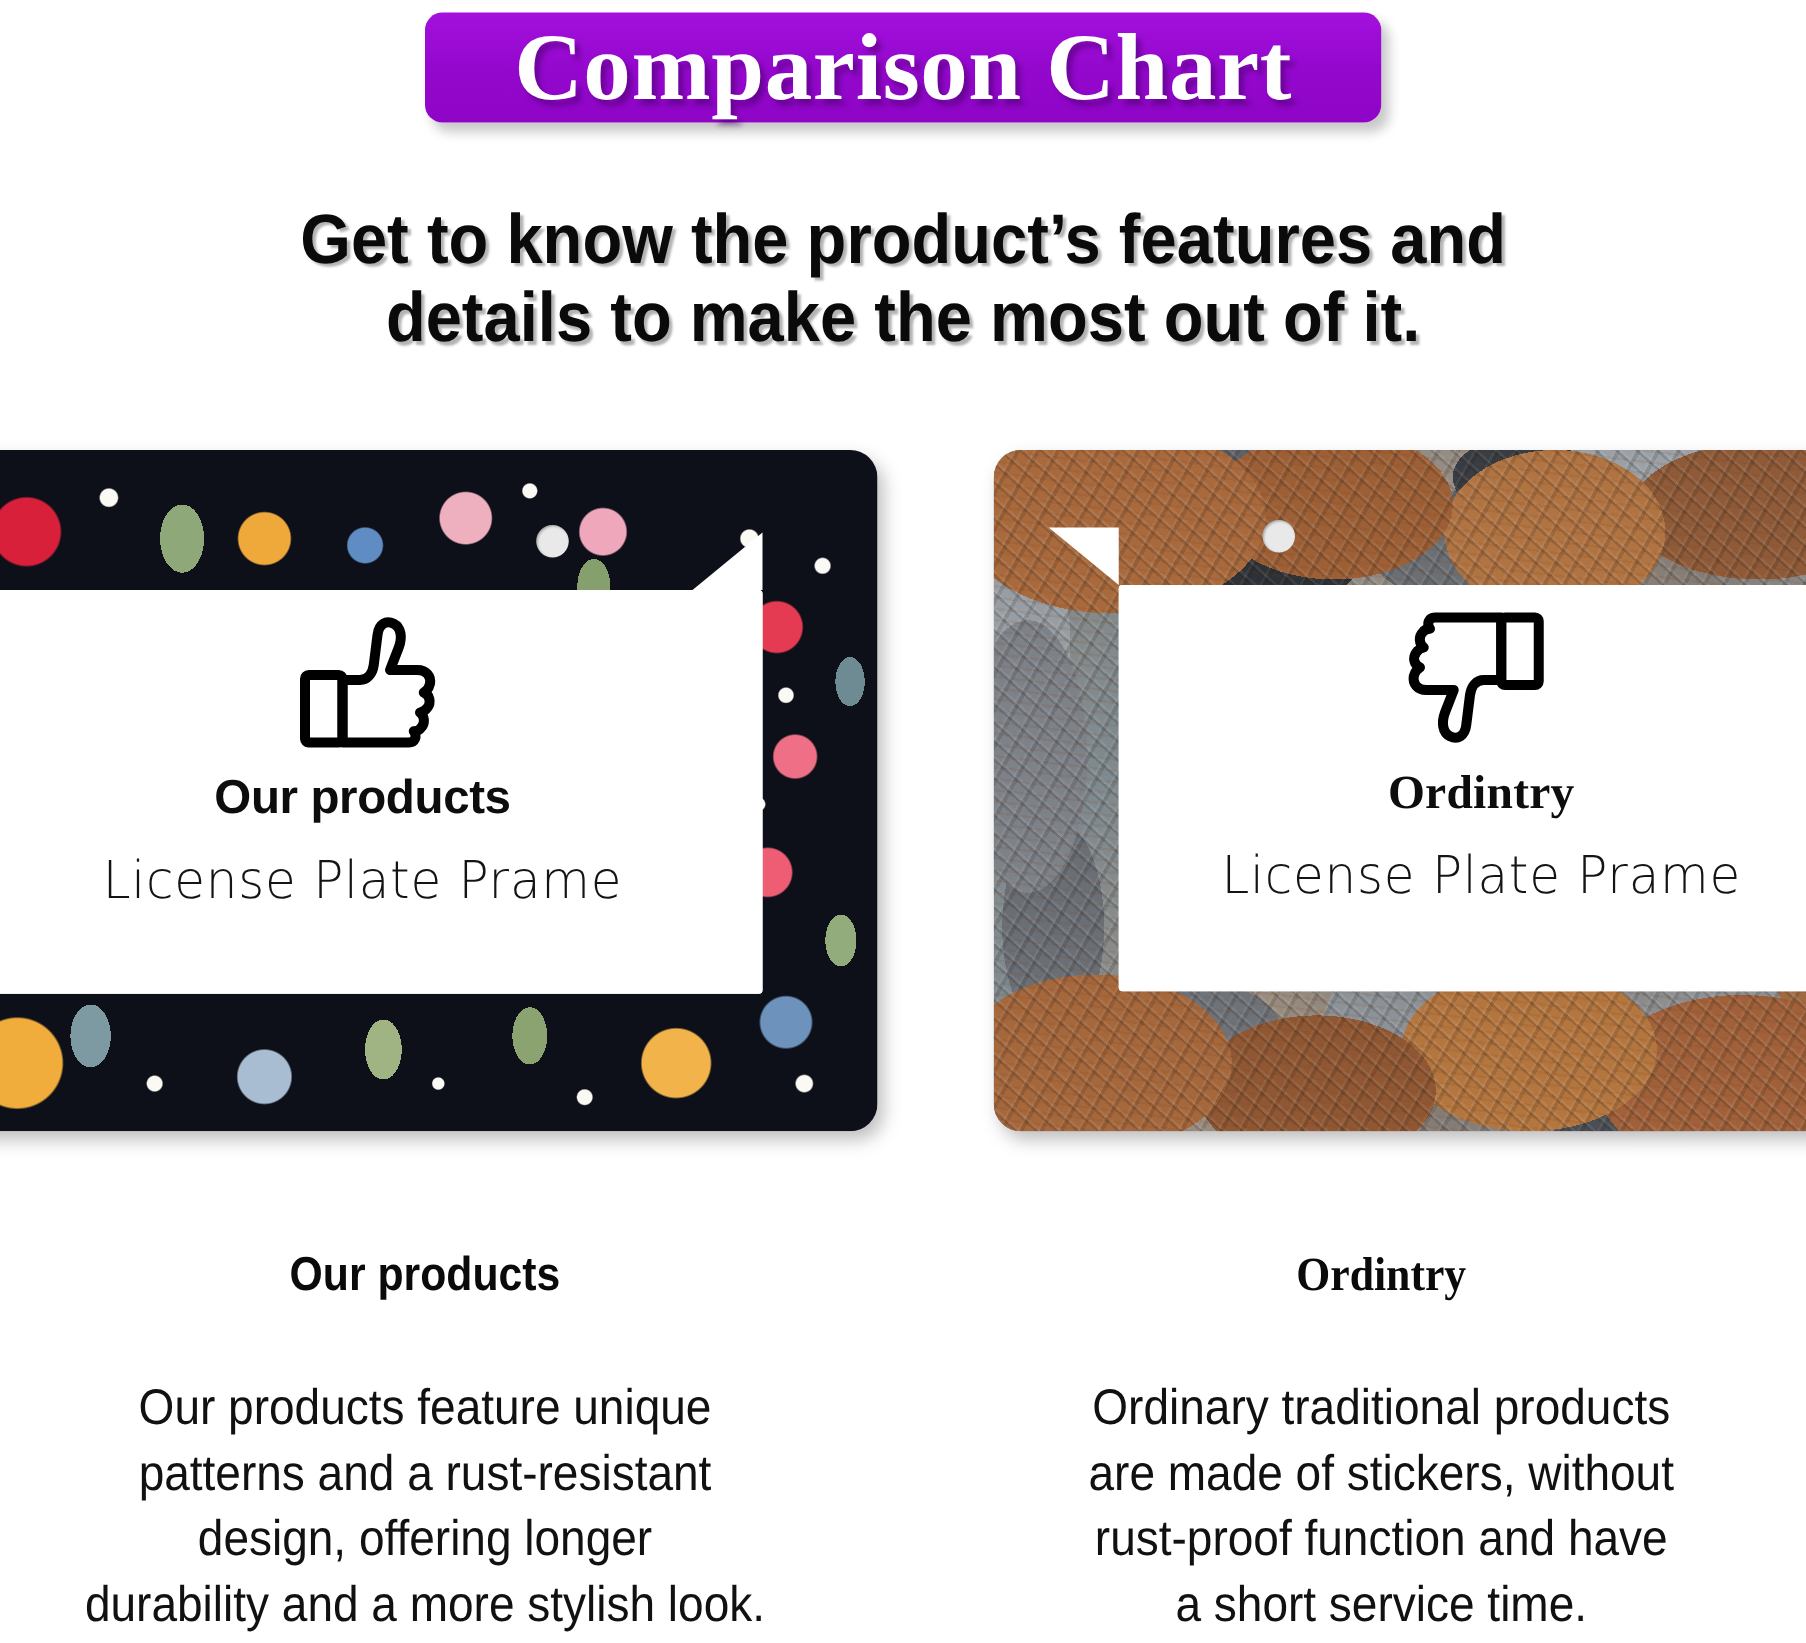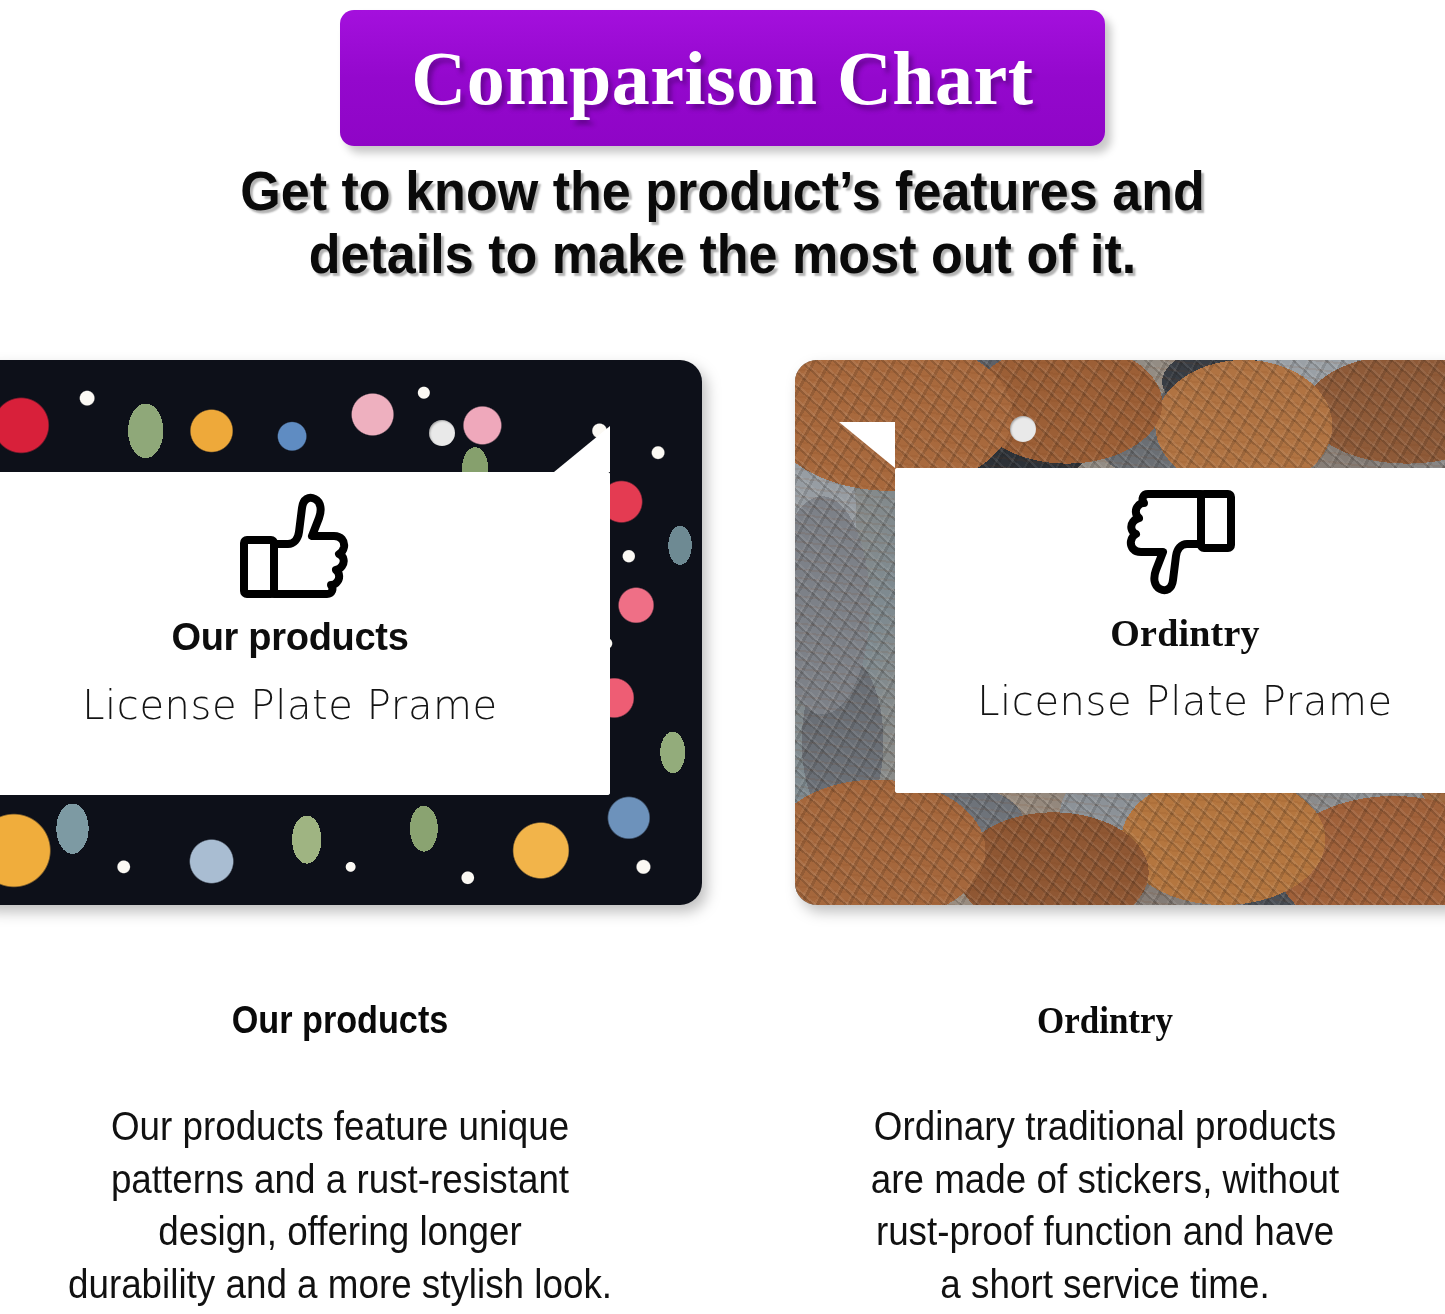--- a/index.html
+++ b/index.html
@@ -18,21 +18,21 @@
     height: 1314px;
     background: #ffffff;
   }
 
   
   #title-banner {
     position: absolute;
     left: 340px;
     top: 10px;
     width: 765px;
-    height: 136px;
+    height: 88px;
     background: #9d0dd4;
     background: linear-gradient(180deg, #a410dd 0%, #9408cd 50%, #8f05c6 100%);
     border-radius: 14px;
     box-shadow: 6px 7px 9px rgba(0,0,0,0.22);
     display: flex;
     align-items: center;
     justify-content: center;
   }
   #title-banner-text {
     font-family: "Liberation Serif", "DejaVu Serif", serif;

